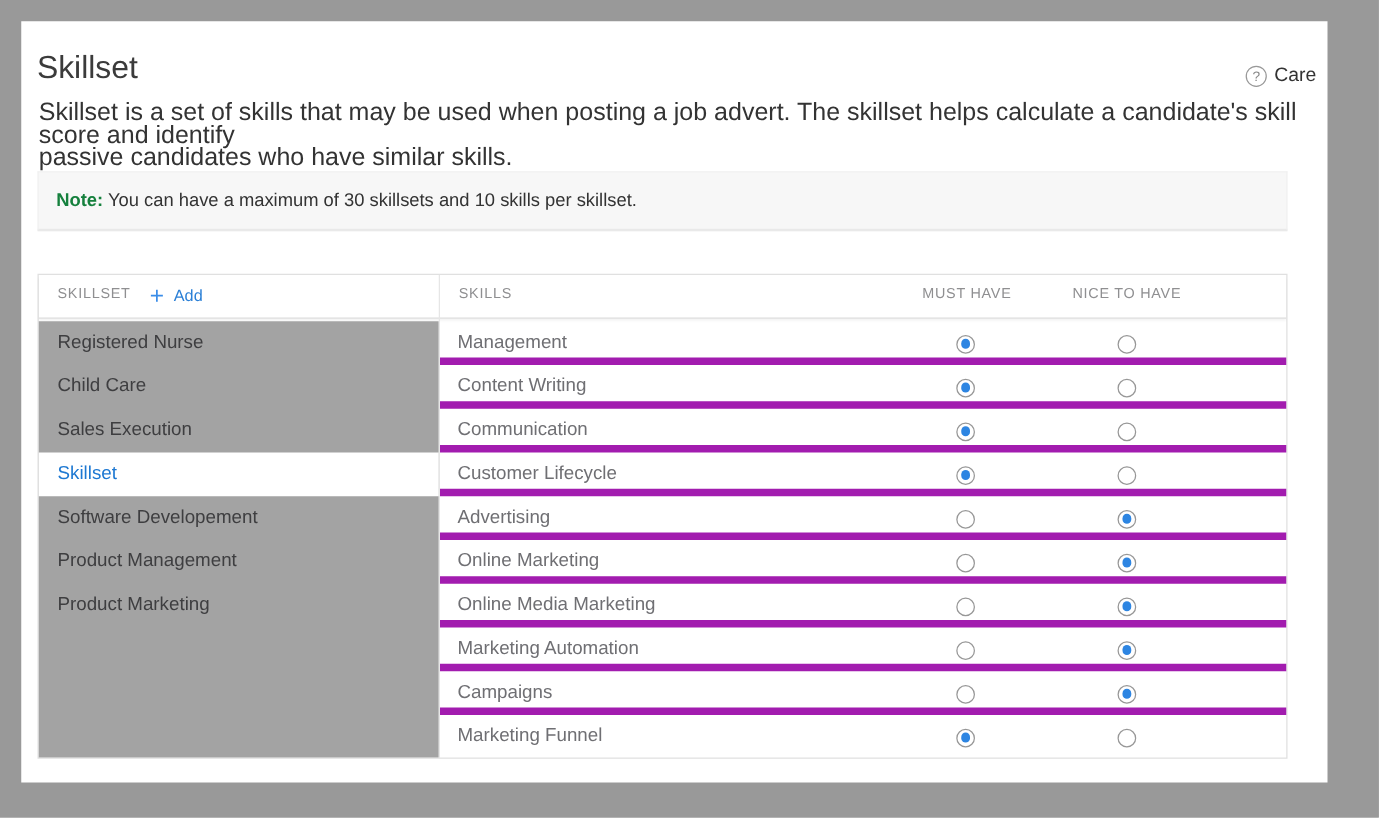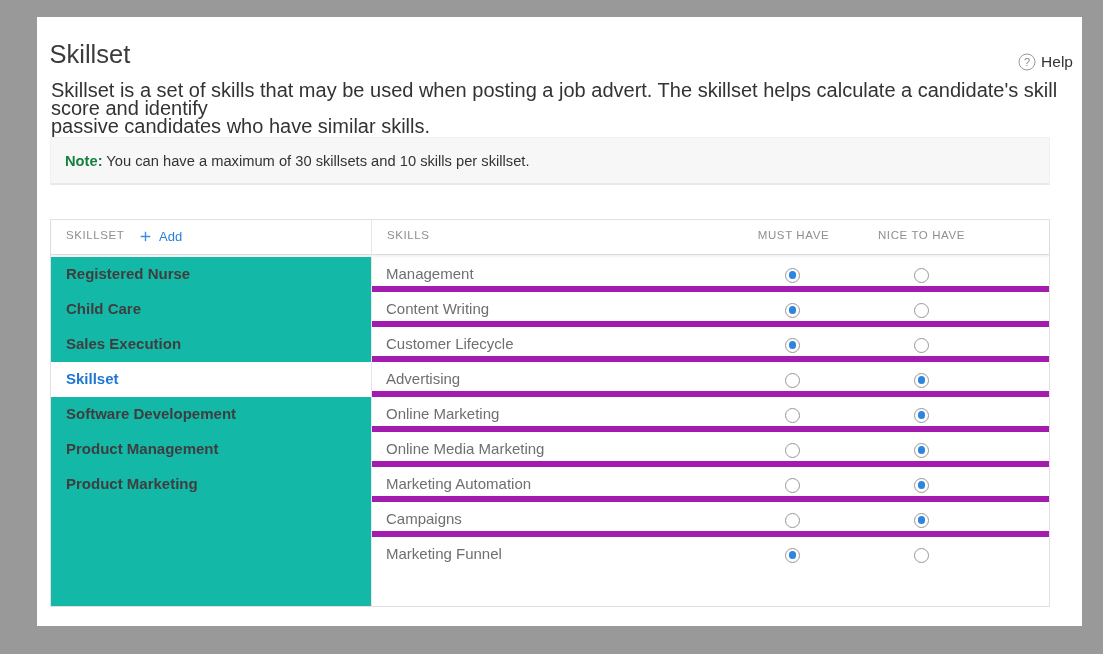--- a/index.html
+++ b/index.html
@@ -1,55 +1,55 @@
 <!DOCTYPE html>
 <html><head>
 <meta charset="utf-8">
 <style>
 * { margin:0; padding:0; box-sizing:border-box; }
 html,body { width:1103px; height:654px; background:#999999; font-family:"Liberation Sans",sans-serif; overflow:hidden; }
-.card { position:absolute; left:17px; top:17px; width:1045px; height:609px; background:#ffffff;margin-left:20px; }
+.card { position:absolute; left:17px; top:17px; width:1045px; height:609px; background:#ffffff; }
 .title { position:absolute; left:12.5px; top:25.4px; font-size:25.5px; line-height:25.5px; color:#3b3b3b; }
 .help { position:absolute; right:9px; top:35px; height:18px; }
 .help svg { vertical-align:middle; }
 .help span { font-size:15.5px; color:#333; margin-left:5px; vertical-align:middle; }
 .desc { position:absolute; left:14px; top:63.6px; font-size:20px; line-height:18.3px; color:#333333; }
 .note { position:absolute; left:13px; top:120px; width:1000px; height:48px; background:#f7f7f7; border:1px solid #f1f1f1; border-bottom:2px solid #e9e9e9; font-size:14.7px; color:#333; line-height:46px; padding-left:14px; }
 .note b { color:#15803d; }
 .table { position:absolute; left:13px; top:202px; width:1000px; height:388px; border:1px solid #e0e0e0; background:#fff; }
 .thead { position:absolute; left:0; top:0; width:998px; height:35px; border-bottom:1px solid #dcdcdc; box-shadow:0 2px 2px rgba(0,0,0,0.05); }
 .th { position:absolute; top:0; height:35px; line-height:30px; font-size:11.5px; letter-spacing:0.6px; color:#8f8f91; }
 .th1 { left:15px; }
 .addplus { position:absolute; left:88.5px; top:10.5px; }
 .addtxt { position:absolute; left:108px; top:6px; height:22px; line-height:22px; font-size:13px; color:#2a7fd6; }
 .th2 { left:336px; }
 .thm { left:660px; width:165px; text-align:center; }
 .thn { left:795px; width:151px; text-align:center; }
-.leftpanel { position:absolute; left:0; top:37px; width:320px; height:349px; background:#14b8a6;font-weight:bold; }
+.leftpanel { position:absolute; left:0; top:37px; width:320px; height:349px; background:#a3a3a3; }
 .litem { height:35px; line-height:33.5px; padding-left:15px; font-size:15px; color:#3e3e40; }
 .litem.sel { background:#ffffff; color:#1d78d2; }
 .divider { position:absolute; left:320px; top:0; width:1px; height:387px; background:#e6e6e6; }
 .rows { position:absolute; left:321px; top:37px; width:677px; }
 .srow { position:relative; height:35px; border-bottom:6px solid #a21caf; }
 .srow:last-child { border-bottom:none; }
 .sname { position:absolute; left:14px; top:0; height:35px; line-height:34px; font-size:15px; color:#6f6f73; }
 .radio { position:absolute; top:10.5px; width:15px; height:15px; border-radius:50%; border:1px solid #979797; background:#fff; }
 .radio.r1 { left:413px; }
 .radio.r2 { left:542px; }
 .radio.on::after { content:""; position:absolute; left:2.6px; top:2.6px; width:7.8px; height:7.8px; border-radius:50%; background:#2d85e2; }
 </style>
 </head>
 <body>
 <div class="card">
   <div class="title">Skillset</div>
   <div class="help">
     <svg width="18" height="18" viewBox="0 0 18 18">
         <circle cx="9" cy="9" r="8" fill="none" stroke="#999" stroke-width="1"></circle>
         <text x="9" y="13" font-size="11" fill="#8a8a8a" text-anchor="middle" font-family="Liberation Sans">?</text>
-      </svg><span>Help</span>
+      </svg><span>Care</span>
   </div>
   <div class="desc">Skillset is a set of skills that may be used when posting a job advert. The skillset helps calculate a candidate's skill score and identify<br>passive candidates who have similar skills.</div>
   <div class="note"><b>Note:</b> You can have a maximum of 30 skillsets and 10 skills per skillset.</div>
   <div class="table">
     <div class="thead">
       <div class="th th1">SKILLSET</div>
       <svg class="addplus" width="11" height="11" viewBox="0 0 11 11">
           <path d="M5.5 0.7 V10.3 M0.7 5.5 H10.3" stroke="#3b8de8" stroke-width="1.4" fill="none"></path>
         </svg>
         <div class="addtxt">Add</div>
@@ -68,20 +68,25 @@
     </div>
     <div class="divider"></div>
     <div class="rows">
       <div class="srow">
           <div class="sname">Management</div>
           <div class="radio r1 on"></div>
           <div class="radio r2"></div>
         </div>
       <div class="srow">
           <div class="sname">Content Writing</div>
+          <div class="radio r1 on"></div>
+          <div class="radio r2"></div>
+        </div>
+      <div class="srow">
+          <div class="sname">Communication</div>
           <div class="radio r1 on"></div>
           <div class="radio r2"></div>
         </div>
       <div class="srow">
           <div class="sname">Customer Lifecycle</div>
           <div class="radio r1 on"></div>
           <div class="radio r2"></div>
         </div>
       <div class="srow">
           <div class="sname">Advertising</div>

